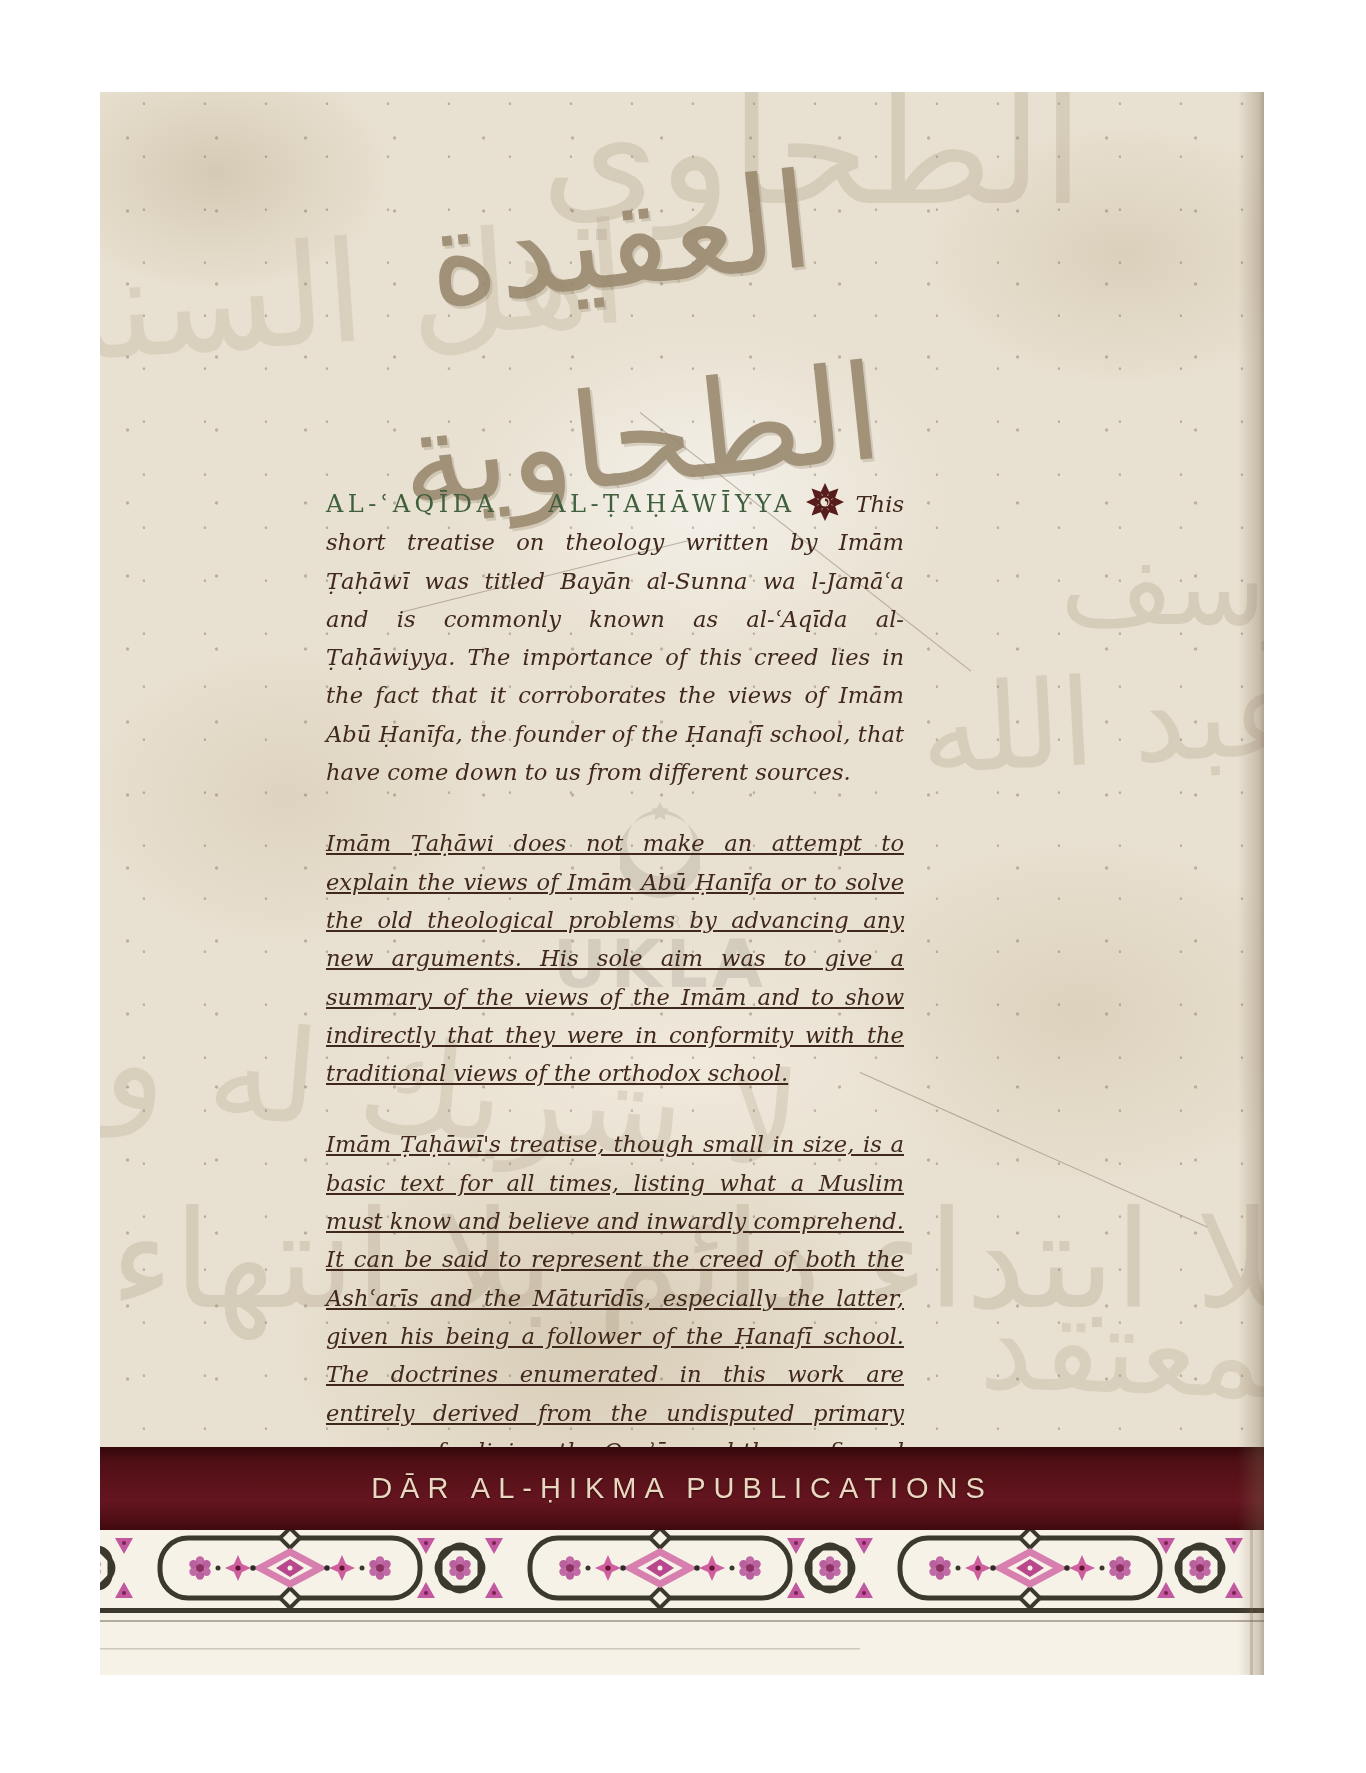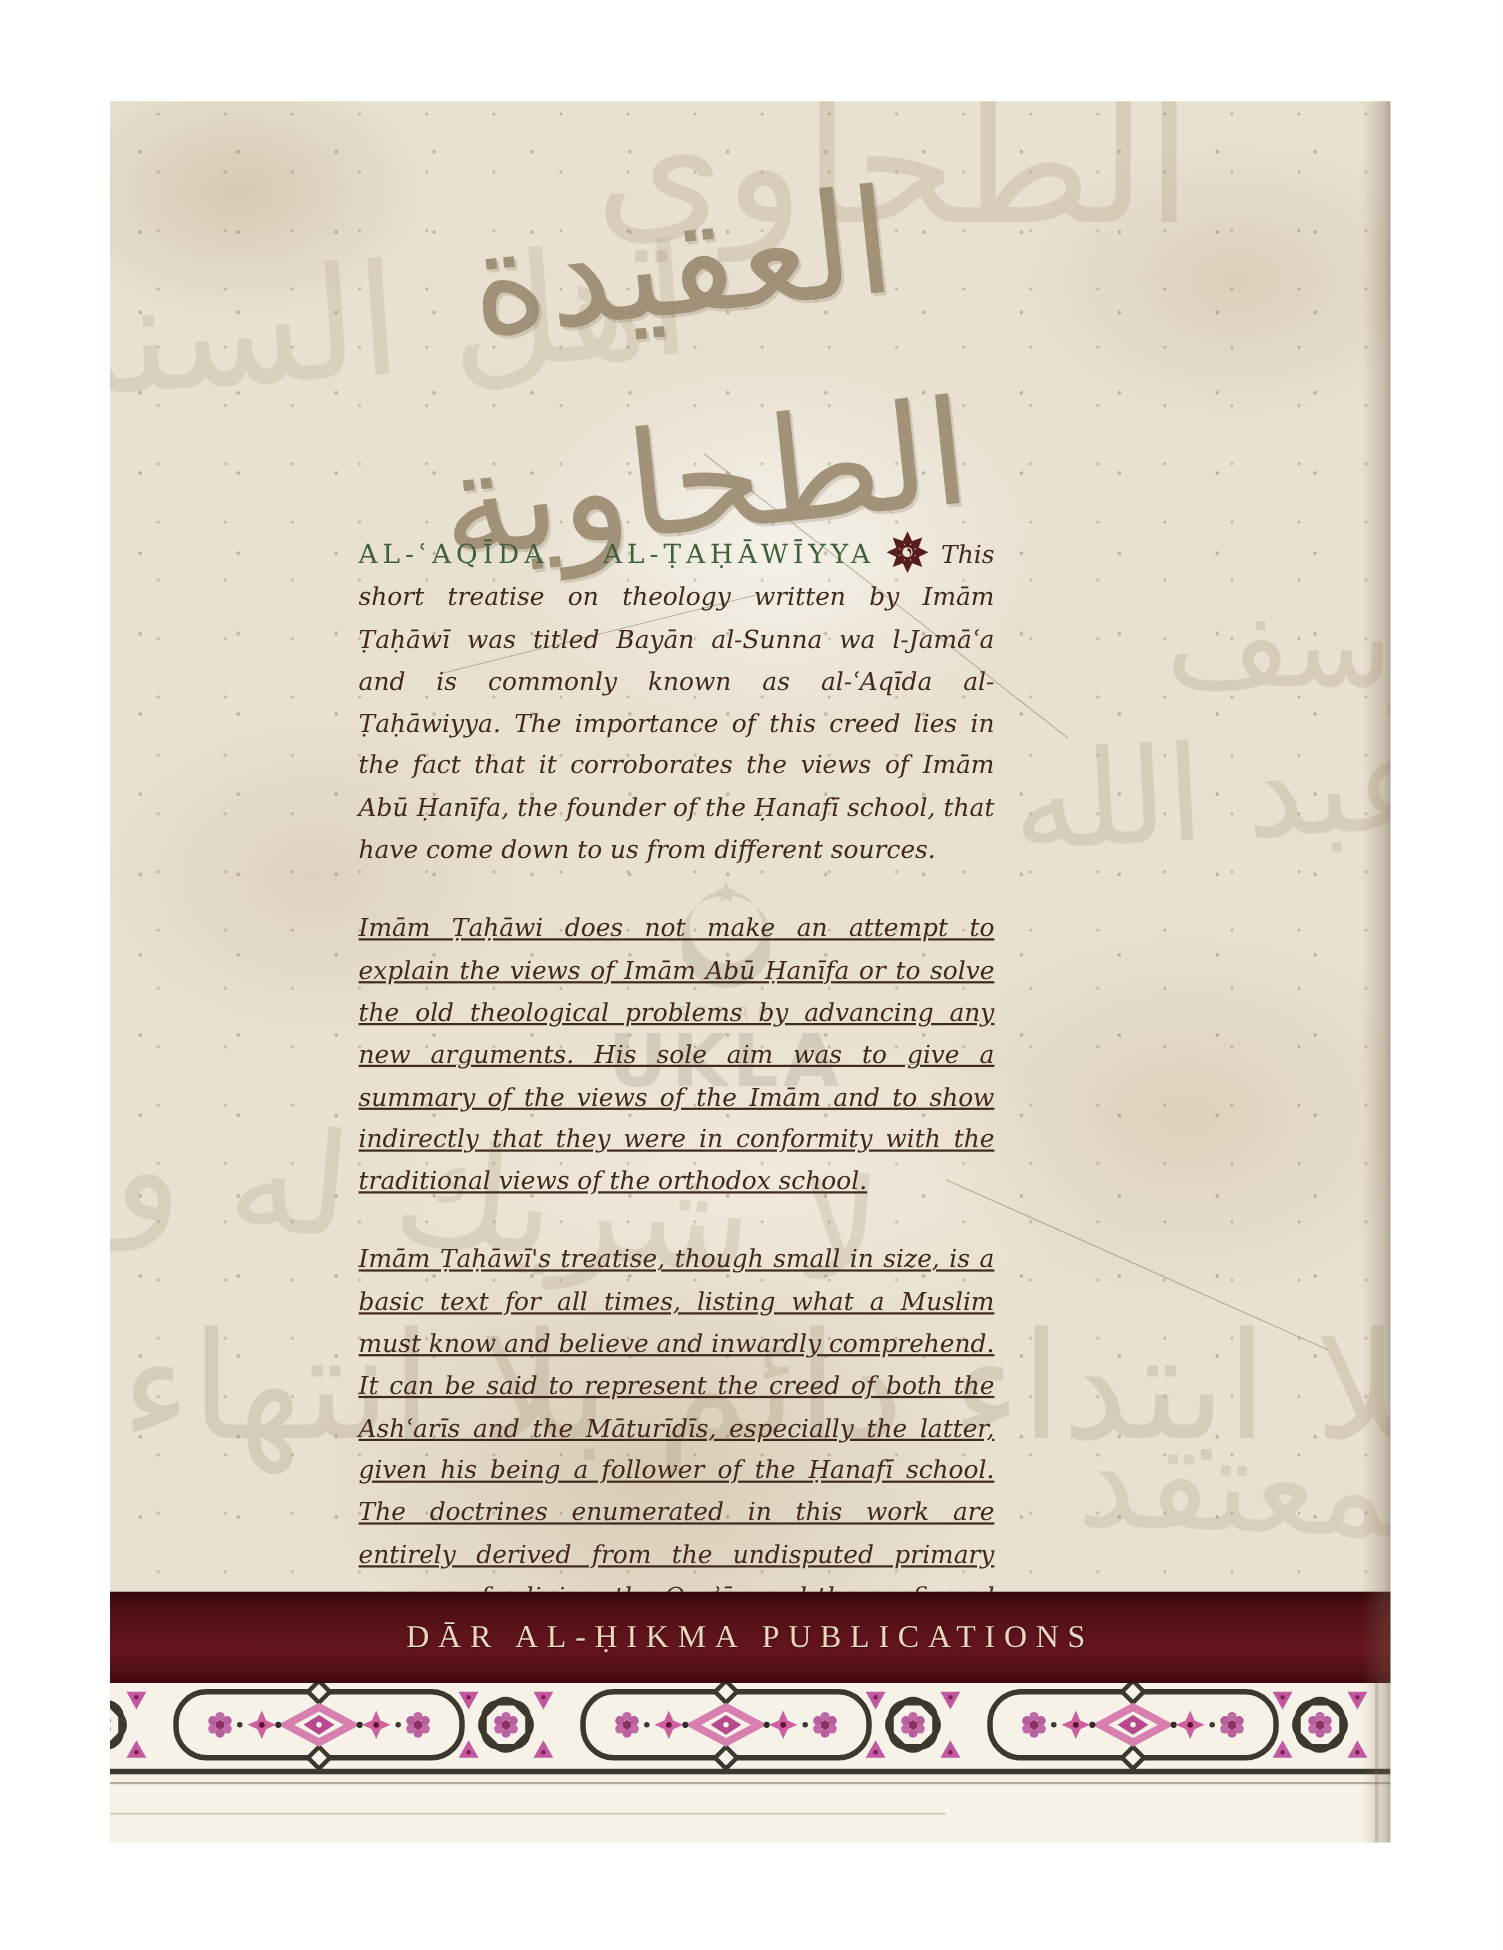--- a/index.html
+++ b/index.html
@@ -61,21 +61,21 @@
     color:#40603d;font-family:"DejaVu Serif", serif;}
   .rosette{display:inline-block;vertical-align:-9px;margin:0 12px 0 10px;}
 
   
   .edge-shade{position:absolute;top:0;right:0;width:26px;height:1583px;pointer-events:none;
     background:linear-gradient(90deg, rgba(125,105,80,0) 0%, rgba(125,105,80,.30) 80%, rgba(95,80,60,.42) 100%);}
 
   
   .band{position:relative;width:1164px;height:83px;display:flex;align-items:center;justify-content:center;
     background:linear-gradient(180deg,#33070b 0%,#4d0f15 16%,#5e131b 48%,#641520 64%,#520f16 86%,#3e0a0f 100%);}
-  .band-text{font-family:Liberation Serif, serif;font-size:29px;letter-spacing:8px;
+  .band-text{font-family:Liberation Sans, sans-serif;font-size:29px;letter-spacing:8px;
     color:#e9d8bf;text-shadow:0 1px 2px rgba(0,0,0,.5);}
 
   
   .tilework{position:relative;width:1164px;height:145px;background:#f7f2e8;}
 </style>
 </head>
 <body>
 
 <div class="canvas">
   <div class="sheet">

